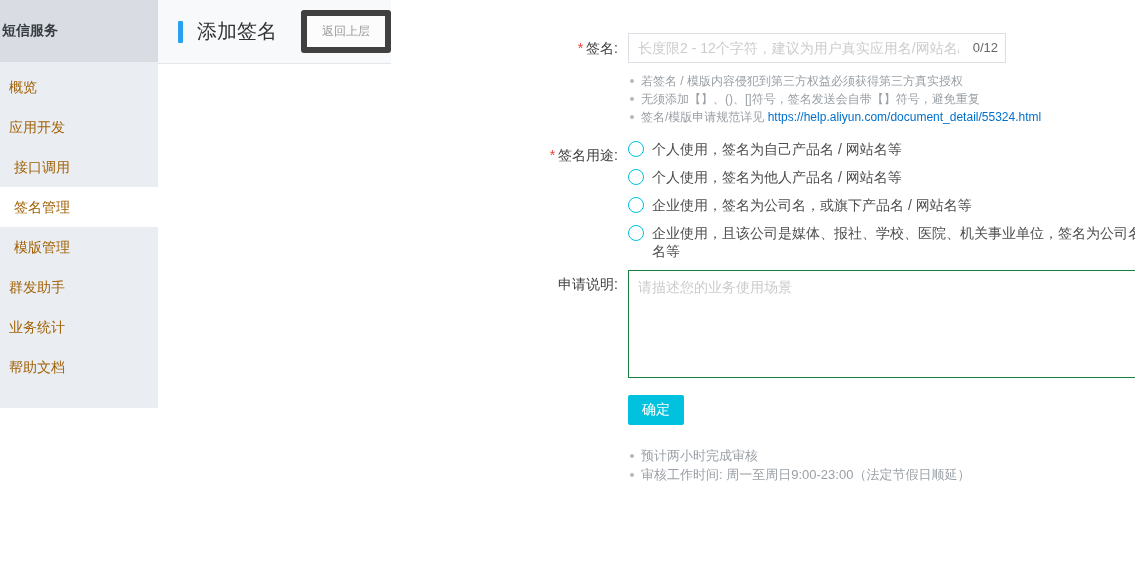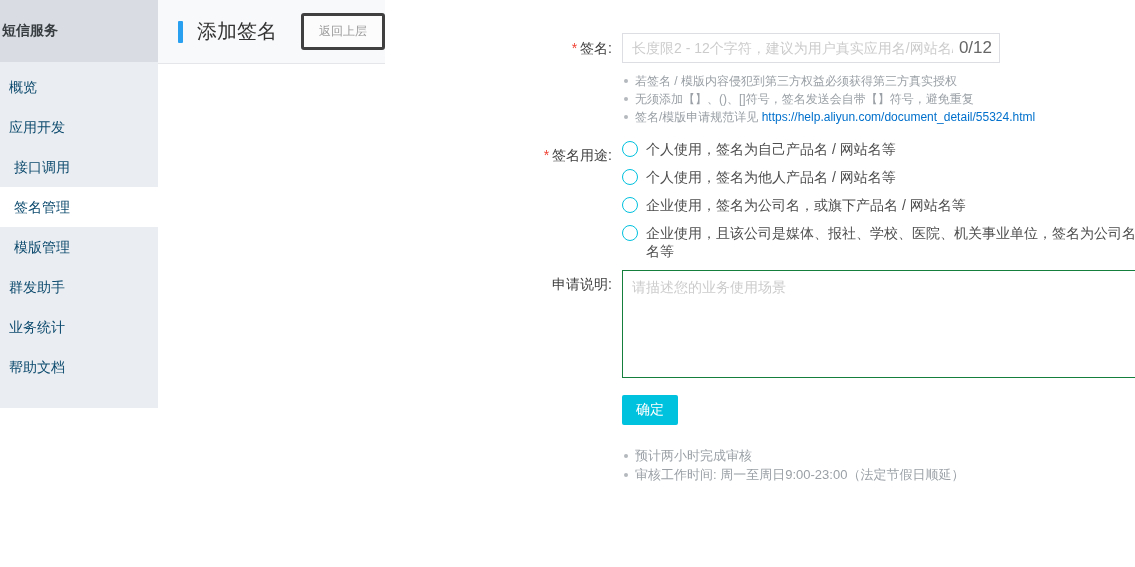--- a/index.html
+++ b/index.html
@@ -14,37 +14,37 @@
   
   .sidebar { width: 158px; flex-shrink: 0; background: #eaedf1; height: 100%; }
   .side-header {
     height: 62px; background: #d9dde3; color: #373d41;
     font-weight: bold; font-size: 14px;
     display: flex; align-items: center; padding-left: 2px;
   }
   .side-nav { padding-top: 5px; }
   .side-item {
     height: 40px; line-height: 40px; padding-left: 9px;
-    font-size: 14px; color: #0c4a6e; cursor: pointer;
+    font-size: 14px; color: #a16207; cursor: pointer;
   }
   .side-item.sub { padding-left: 14px; }
   .side-item.selected { background: #ffffff; }
 
   
   .main { flex: 1; display: flex; flex-direction: row; height: 100%; }
   .main-header {
     height: 64px; flex-shrink: 0; background: #f8f9fb;
     border-bottom: 1px solid #e4e6ea;
     display: flex; align-items: center;
   }
   .accent-bar { width: 5px; height: 22px; background: #2aa0f0; margin-left: 20px; border-radius: 1px; }
   .page-title { font-size: 20px; font-weight: normal; color: #333; margin-left: 14px; }
   .back-btn {
     margin-left: 24px; padding: 7px 15px; font-size: 12px; color: #9a9a9a;
-    background: #fcfcfc; border: 3px solid #404040; border-radius: 3px; cursor: pointer;
+    background: #fcfcfc; border: 6px solid #404040; border-radius: 3px; cursor: pointer;
   }
 
   .content { flex: 1; background: #fff; padding-top: 33px; }
 
   .form-row { display: flex; }
   .label-col {
     width: 227px; flex-shrink: 0; text-align: right;
     font-size: 14px; color: #404040;
   }
   .field-col { margin-left: 10px; }
@@ -54,21 +54,21 @@
   .row-signature .label-col { line-height: 30px; }
   .input-wrap { position: relative; width: 378px; height: 30px; }
   .sig-input {
     width: 100%; height: 30px; border: 1px solid #dcdee3;
     padding: 0 46px 0 9px; font-size: 14px; color: #333; outline: none;
     font-family: inherit;
   }
   .sig-input::placeholder { color: #ccc; }
   .counter {
     position: absolute; right: 8px; top: 0; line-height: 30px;
-    font-size: 17px; color: #666;
+    font-size: 13px; color: #666;
   }
 
   
   .tips { list-style: none; margin: 9px 0 0 237px; }
   .tips li {
     position: relative; padding-left: 13px;
     font-size: 12px; color: #9aa0a6; line-height: 18px;
   }
   .tips li::before {
     content: ""; position: absolute; left: 2px; top: 7px;

